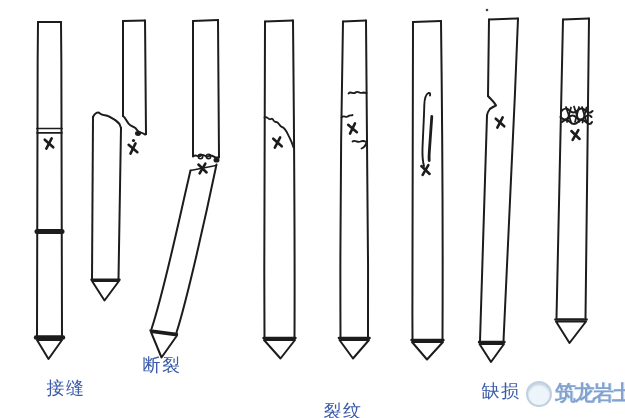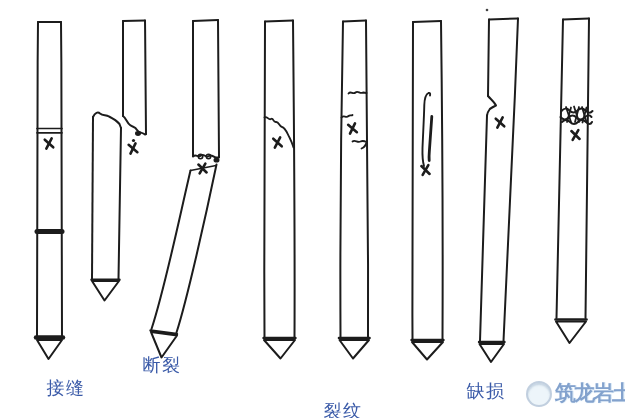--- a/index.html
+++ b/index.html
@@ -184,20 +184,20 @@
       <g transform="translate(575.5,135) rotate(-8)" stroke-width="2.6">
         <path d="M-3.5,-4.5 L3.5,4.5"></path>
           <path d="M3.5,-4.5 L-3.5,4.5"></path>
       </g>
     </g>
   </svg>
 
   <div class="defect-label" style="left:66px;  top:378px;">接缝</div>
   <div class="defect-label" style="left:162px; top:355px;">断裂</div>
   <div class="defect-label" style="left:319px; top:401px;margin-left:24px;">裂纹</div>
-  <div class="defect-label" style="left:486px; top:381px;">缺损</div>
+  <div class="defect-label" style="left:501px; top:381px;">缺损</div>
 
   <div class="watermark">
     <span class="wm-logo"></span>
     <span class="wm-text">筑龙岩土</span>
   </div>
 
 </div>
 
 </body></html>

